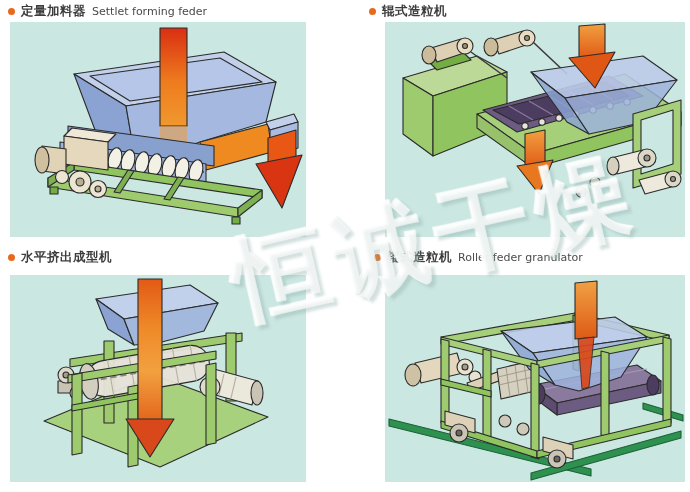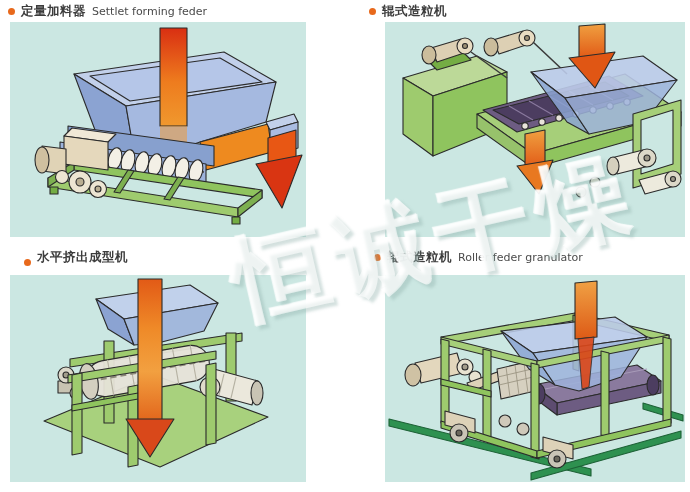--- a/index.html
+++ b/index.html
@@ -23,21 +23,21 @@
   .panel svg{display:block;width:100%;height:100%;}
   .label{
     position:absolute;
     height:18px;
     display:flex;
     align-items:center;
     white-space:nowrap;
   }
   .label.l1{left:8px;top:2px;}
   .label.l2{left:369px;top:2px;}
-  .label.l3{left:24px;top:248px;align-items:flex-end;}
+  .label.l3{left:8px;top:248px;}
   .label.l4{left:374px;top:248px;}
   .bullet{
     display:inline-block;
     width:7px;height:7px;border-radius:50%;
     background:#e8691c;
     margin-right:6px;
     flex:0 0 auto;
   }
   .cn{
     font-size:12.5px;

